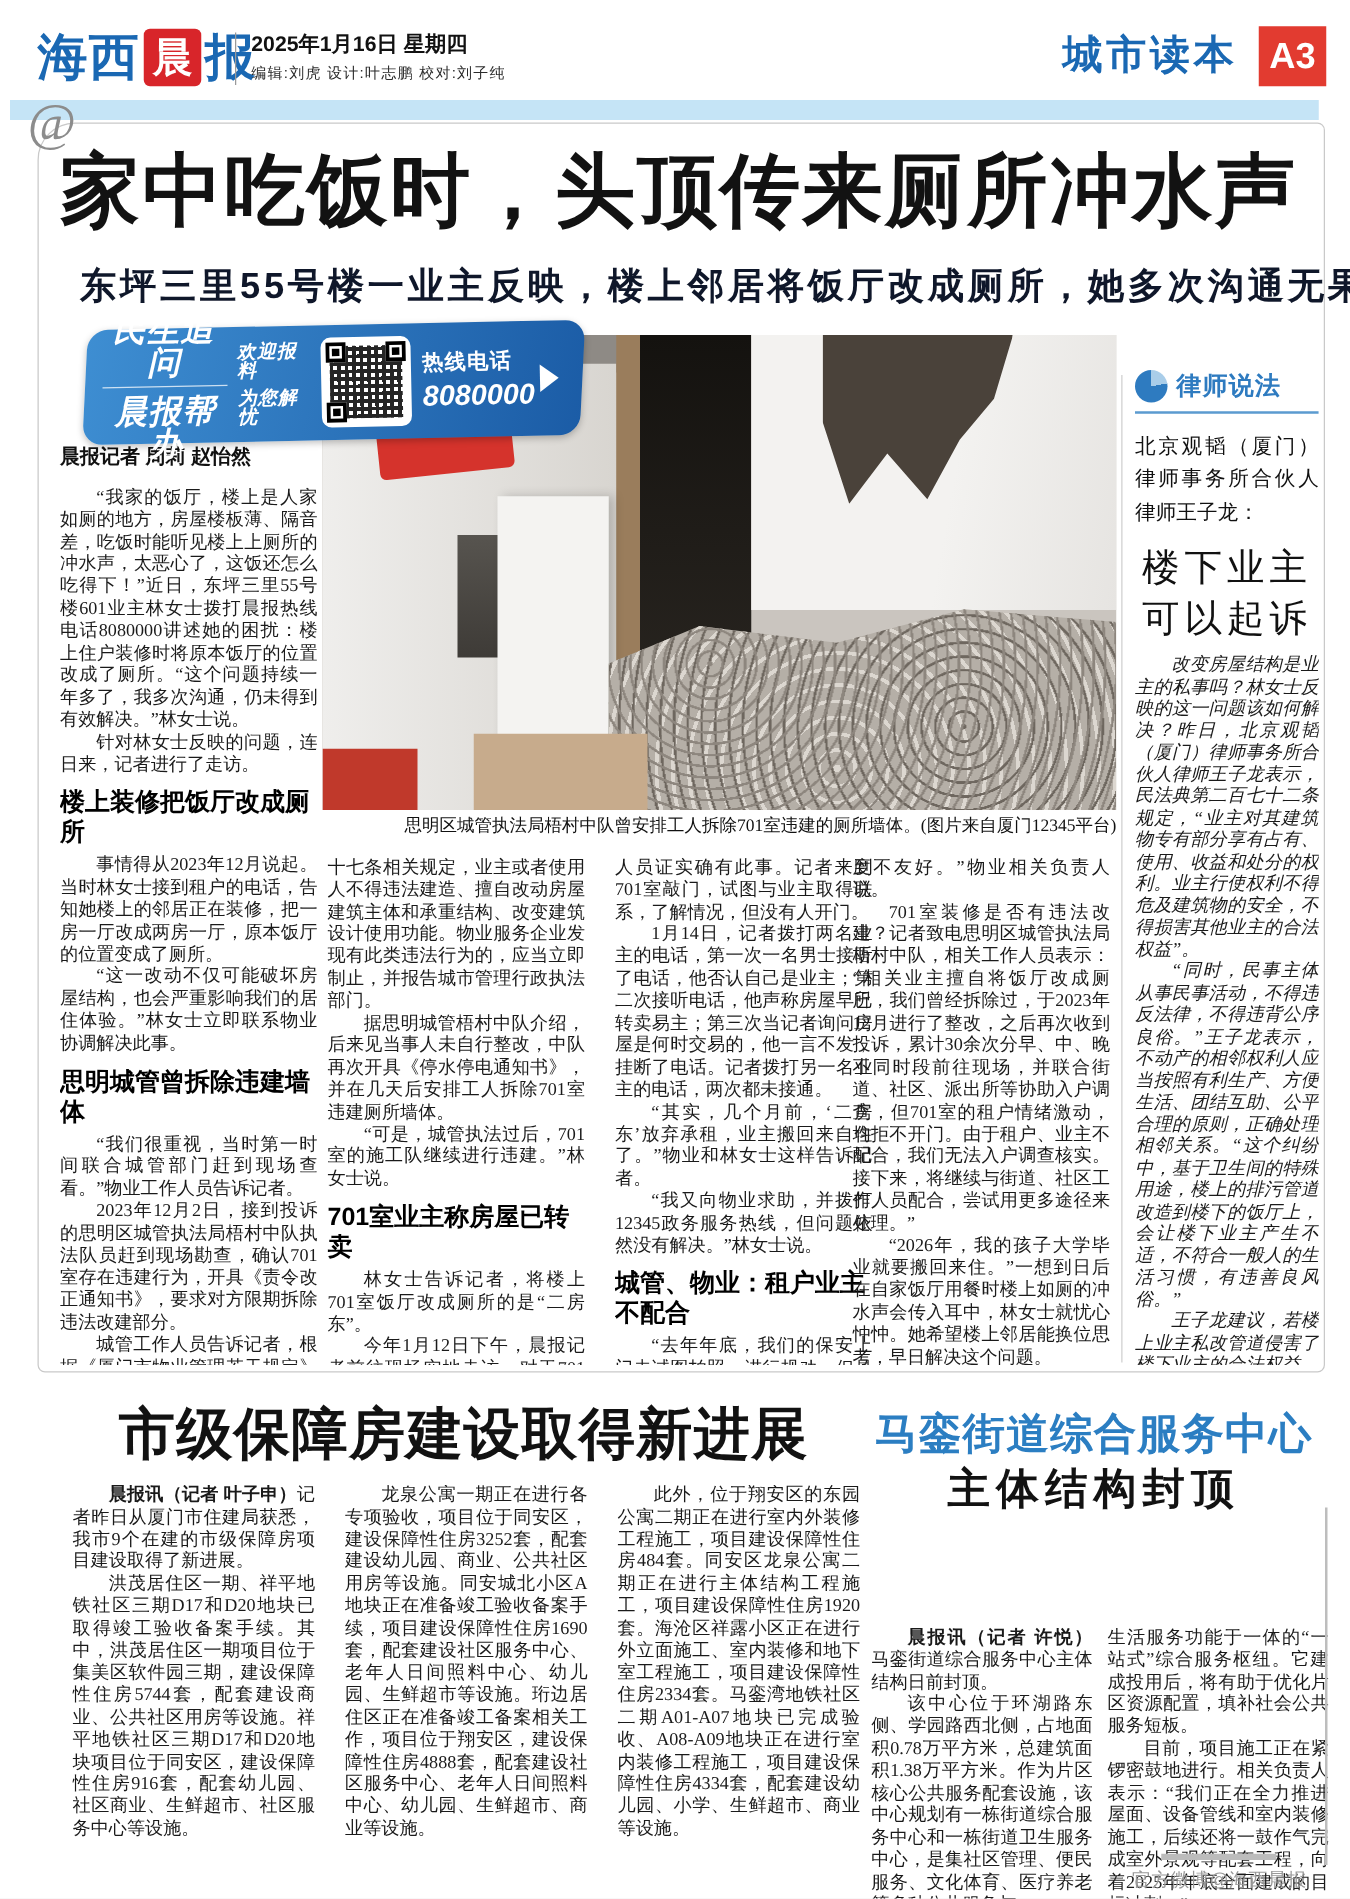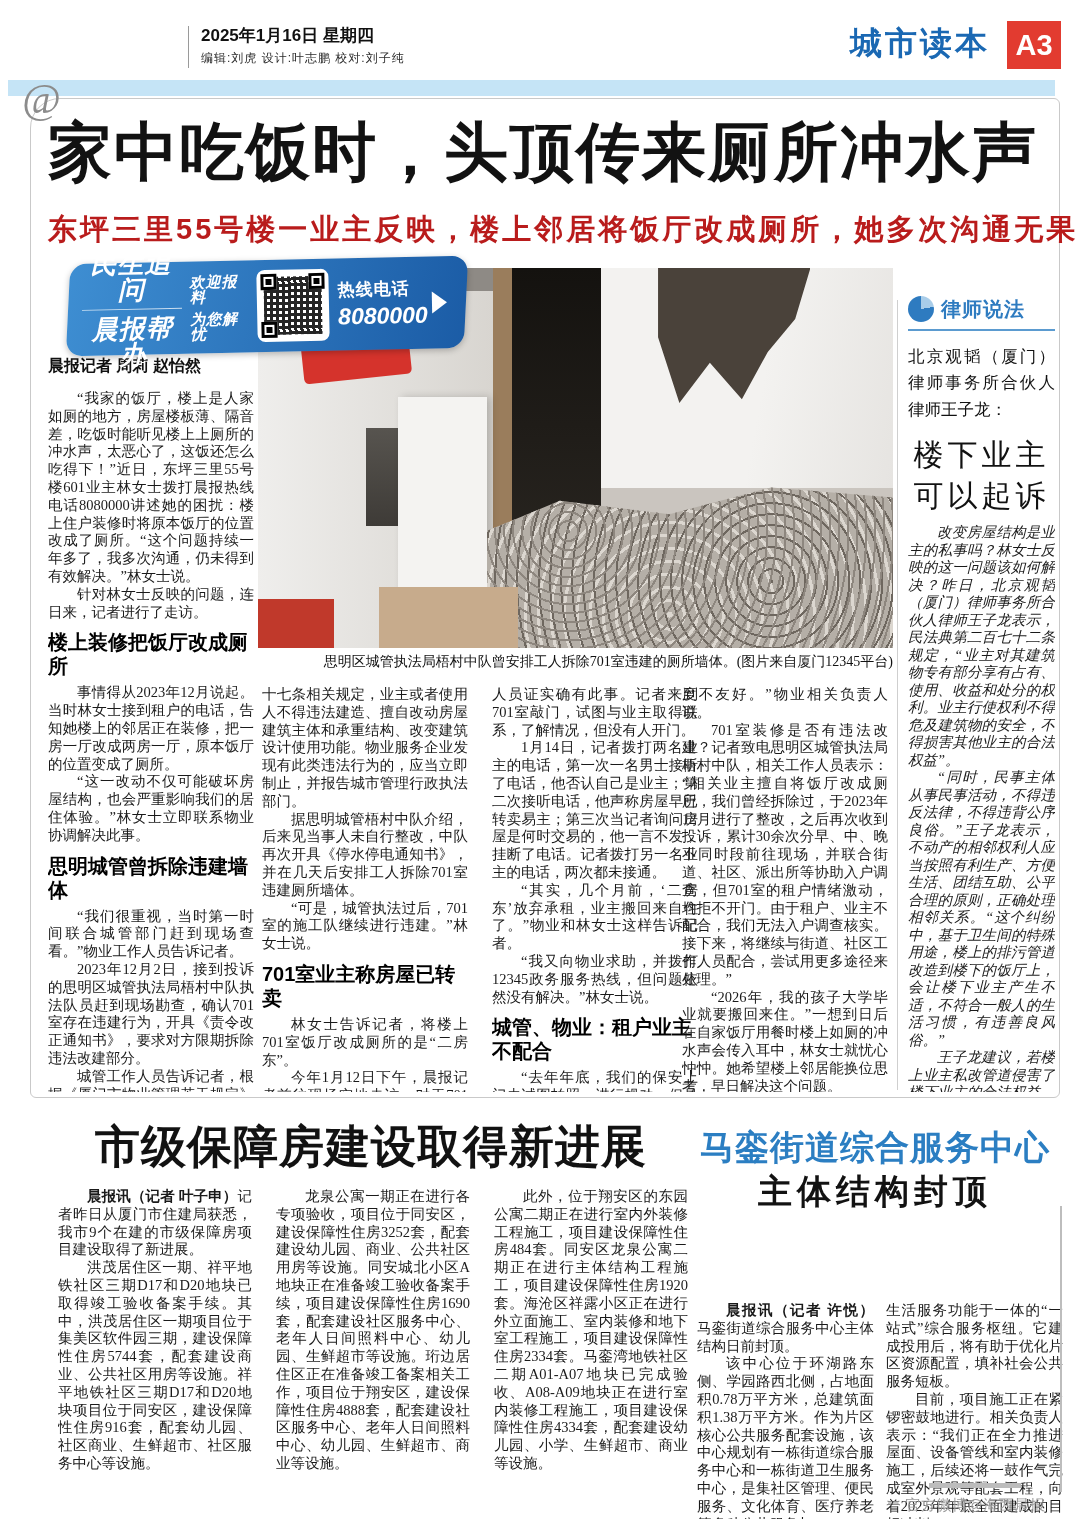--- a/index.html
+++ b/index.html
@@ -20,21 +20,21 @@
   .page-no { left:1007px; top:21px; width:54px; height:48px; background:#e23b30; color:#fff;
              display:flex; align-items:center; justify-content:center; font:bold 29px "Liberation Sans", sans-serif; }
   .blue-band { left:8px; top:80px; width:1047px; height:16px; background:#c5e4f6; }
 
   
   .main-box { left:30px; top:98px; width:1030px; height:1000px; border:1.5px solid #c9c9c9; border-radius:30px 6px 6px 6px; }
   .at-mark { left:22px; top:78px; font:italic 42px/1 "Liberation Serif", serif; color:#8c8c8c; z-index:4; }
 
   .headline { left:48px; top:116px; width:1004px; margin:0; color:#121212; white-space:nowrap;
               font:900 64px/1.15 "Liberation Sans", sans-serif; letter-spacing:2px; }
-  .deck { left:48px; top:212px; width:1004px; color:#b91c1c; white-space:nowrap;
+  .deck { left:64px; top:212px; width:1004px; color:#0f172a; white-space:nowrap;
           font:600 29px/1.2 "Liberation Sans", sans-serif; letter-spacing:3px; }
 
   
   .badge { left:68px; top:260px; width:398px; height:92px; border-radius:16px;
            background:linear-gradient(100deg,#3e8ed2,#1b5ca6); transform:rotate(-1.2deg) skewX(-4deg);
            display:flex; align-items:center; padding:0 8px 0 14px; z-index:5; box-shadow:0 2px 6px rgba(0,0,0,.25); }
   .badge > * { transform:skewX(4deg); }
   .badge-main { color:#fff; font:italic 900 26px/1 "Liberation Sans", sans-serif; text-align:center; letter-spacing:1px; }
   .badge-main .b1 { padding-bottom:6px; border-bottom:1px solid rgba(255,255,255,.75); }
   .badge-main .b2 { padding-top:6px; }
@@ -120,20 +120,25 @@
             font:15px/1 "Liberation Sans", sans-serif; color:#9a9a9a; letter-spacing:.5px;flex-direction:column; }
   .f-bar1 { width:92px; height:5px; background:#bcbcbc; }
   .f-bar2 { width:14px; height:5px; background:#bcbcbc; }
   .footer span { white-space:nowrap; }
 </style>
 </head>
 <body>
 
 <div class="page">
 
+  <div class="abs masthead">
+    <span class="mh-blue">海西</span>
+    <span class="mh-red">晨</span>
+    <span class="mh-blue">报</span>
+  </div>
   <div class="abs mh-divider"></div>
   <div class="abs date-block">
     <div class="date-line">2025年1月16日 星期四</div>
     <div class="staff-line">编辑:刘虎 设计:叶志鹏 校对:刘子纯</div>
   </div>
   <div class="abs section-name">城市读本</div>
   <div class="abs page-no">A3</div>
   <div class="abs blue-band"></div>
 
   <div class="abs main-box"></div>

